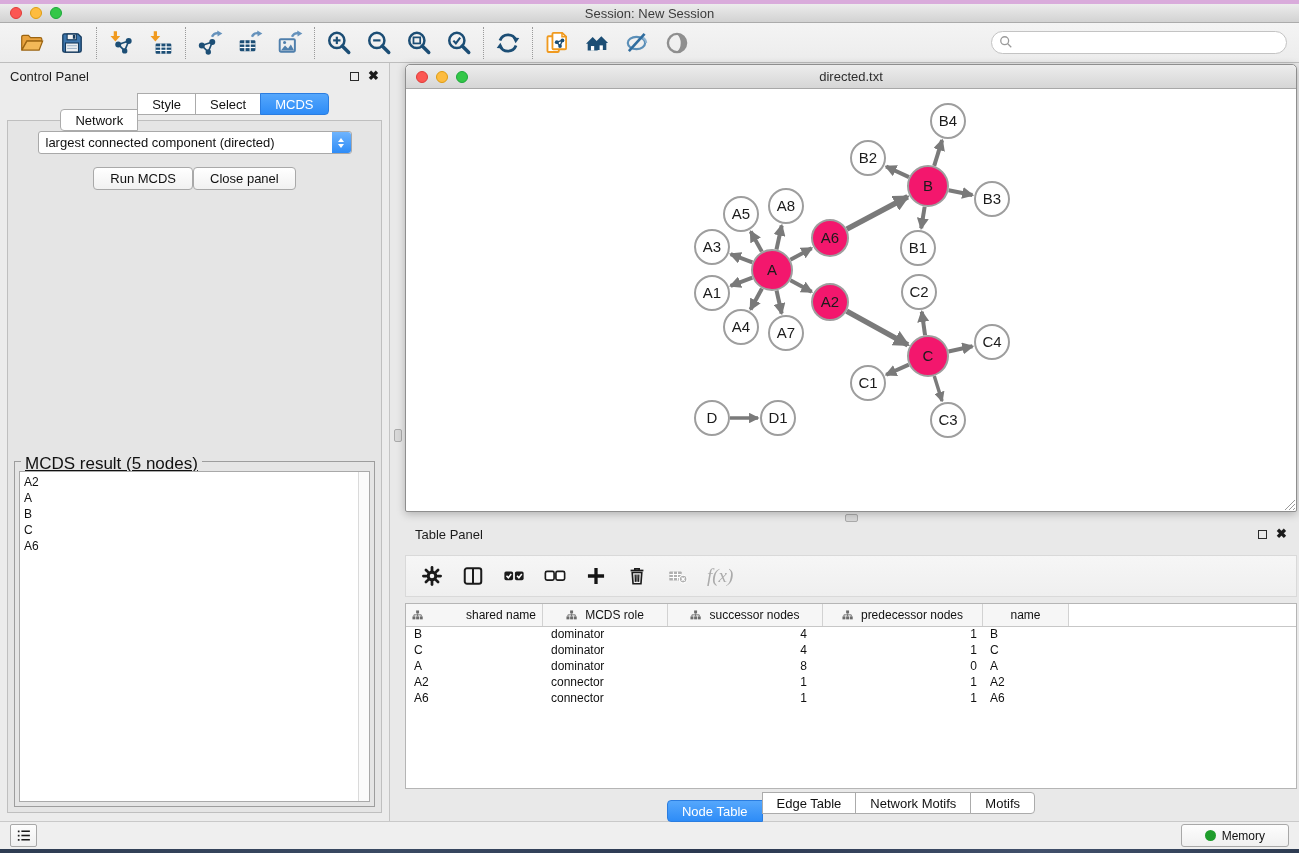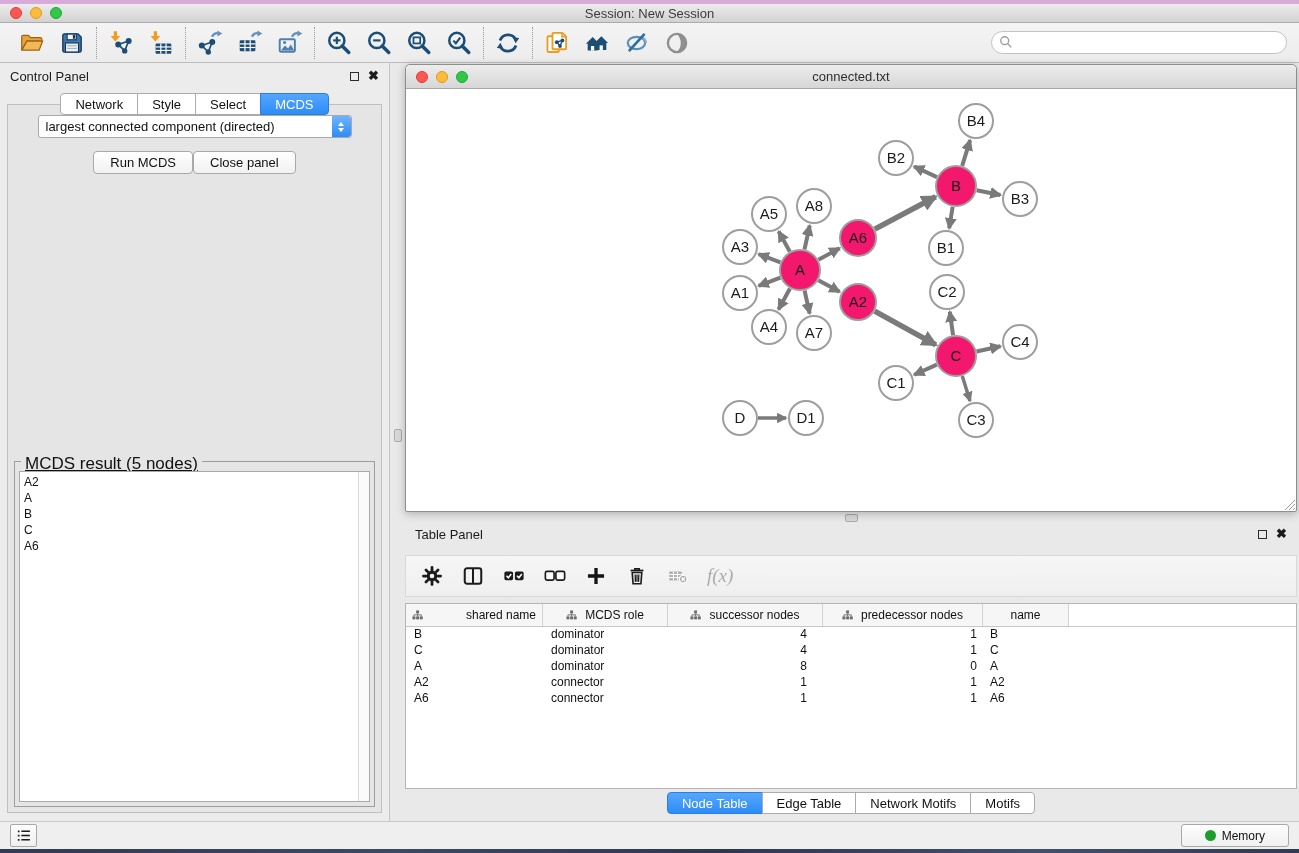--- a/index.html
+++ b/index.html
@@ -41,21 +41,21 @@
   .phead { height:26px; display:flex; align-items:center; padding:0 10px; }
   .phead .ptitle { font-size:13px; color:#1c1c1c; }
   .phead .pbtns { margin-left:auto; display:flex; align-items:center; gap:9px; }
   .float-ic { width:9px; height:9px; border:1.6px solid #2b2b2b; display:inline-block; }
   .close-ic { font-size:13px; font-weight:bold; color:#1b1b1b; line-height:10px; }
   .cptabs { display:flex; justify-content:center; position:relative; z-index:2; margin-top:4px; }
   .tabseg {
     height:22px; padding:0 14px; background:#fff; border:1px solid #ABABAB; margin-left:-1px;
     font-size:13px; color:#111; display:flex; align-items:center; cursor:default;
   }
-  .tabseg:first-child { border-radius:4px 0 0 4px; margin-left:0; }
+  .tabseg:first-child { border-radius:4px 0 0 4px; margin-left:0;margin-top:16px; }
   .tabseg:last-child { border-radius:0 4px 4px 0; }
   .tabseg.sel { background:linear-gradient(#55A7FC,#2E8CF7); border-color:#2B7DE0; color:#fff; }
   .cpbody {
     flex:1; margin:-11px 7px 8px 7px; border:1px solid #BFBFBF; background:#E5E5E5;
     display:flex; flex-direction:column; position:relative; z-index:1;
   }
   .optlabel { margin-top:28px; text-align:center; font-size:13px; color:#111; }
   .selectbox {
     margin:10px auto 0; width:314px; height:23px; background:#fff; border:1px solid #A9A9A9;
     border-radius:3px; display:flex; align-items:center; position:relative; cursor:default;
@@ -85,21 +85,21 @@
   .netwin {
     position:absolute; left:15px; top:1px; right:2px; height:448px;
     border:1px solid #8E8E8E; border-radius:5px 5px 2px 2px; background:#fff;
     box-shadow:0 2px 8px rgba(0,0,0,0.25); display:flex; flex-direction:column;
   }
   .netwin .wtitle {
     height:24px; background:linear-gradient(#EDEDED,#D6D6D6); border-bottom:1px solid #A8A8A8;
     border-radius:5px 5px 0 0; display:flex; align-items:center; position:relative; flex:none;
   }
   .netwin .wtitle .title { position:absolute; left:0; right:0; text-align:center; font-size:13px; color:#2e2e2e; }
-  .netcanvas { flex:1; position:relative; overflow:hidden; border-radius:0 0 2px 2px;margin-left:28px; }
+  .netcanvas { flex:1; position:relative; overflow:hidden; border-radius:0 0 2px 2px; }
   .netcanvas svg.graph { position:absolute; left:0; top:0; }
   .grip { position:absolute; right:1px; bottom:1px; width:13px; height:13px; }
   .vthumb { position:absolute; left:4px; top:366px; width:8px; height:13px; background:#D8D8D8; border:1px solid #ABABAB; border-radius:2px; }
   .hthumb { position:absolute; left:455px; top:451px; width:13px; height:8px; background:#D8D8D8; border:1px solid #ABABAB; border-radius:2px; }
   
   .tpanel { position:absolute; left:15px; top:458px; right:2px; height:296px; display:flex; flex-direction:column; }
   .tptoolbar {
     height:42px; margin-top:8px; background:linear-gradient(#F6F6F6,#EFEFEF);
     border:1px solid #D9D9D9; display:flex; align-items:center; gap:17px; padding:0 14px;
   }
@@ -376,21 +376,21 @@
       <div class="vthumb"></div>
       <div class="hthumb"></div>
 
       <div class="netwin">
         <div class="wtitle">
           <div class="traffic">
             <span class="light red"></span>
             <span class="light yellow"></span>
             <span class="light green"></span>
           </div>
-          <div class="title">connected.txt</div>
+          <div class="title">directed.txt</div>
         </div>
         <div class="netcanvas" id="net-canvas">
             <svg class="graph" width="892" height="422" viewBox="0 0 892 422">
               <defs>
                 <marker id="arrow" viewBox="0 0 10 10" refX="8.5" refY="5" markerWidth="3" markerHeight="3" orient="auto">
                   <path d="M0 0 L10 5 L0 10 z" fill="#7A7A7A"></path>
                 </marker>
               </defs>
               <line x1="355.8293664566471" y1="162.62724263136246" x2="344.6863176603361" y2="142.49786416060715" stroke="#7A7A7A" stroke-width="4" marker-end="url(#arrow)"></line>
               <line x1="370.4876344549141" y1="160.4850996346785" x2="375.72606242389134" y2="136.53800034792522" stroke="#7A7A7A" stroke-width="4" marker-end="url(#arrow)"></line>

